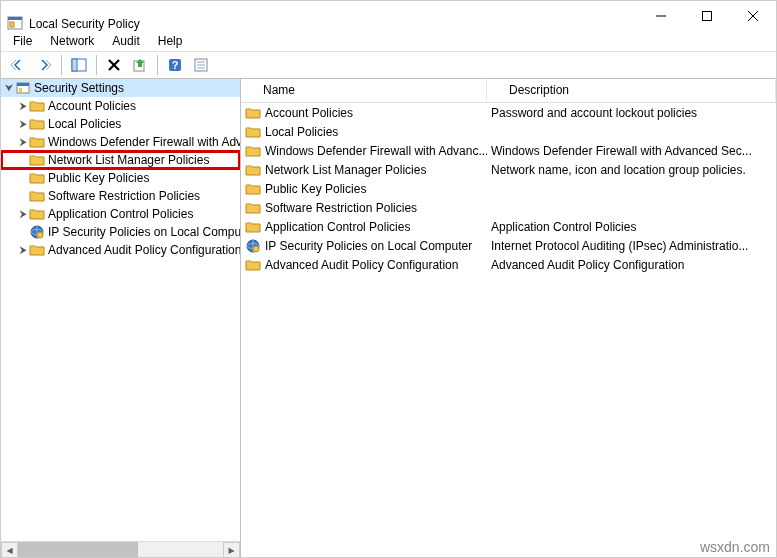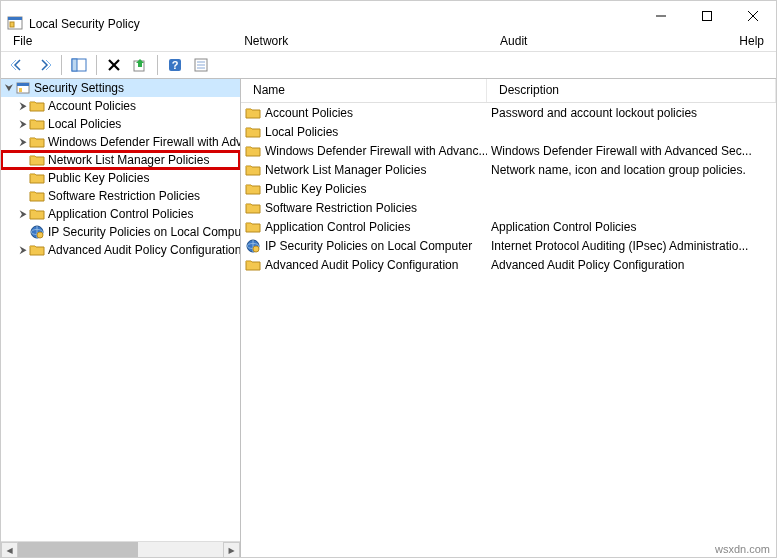--- a/index.html
+++ b/index.html
@@ -4,21 +4,21 @@
   <style>
     * { box-sizing: border-box; margin: 0; padding: 0; }
     body { font-family: "Segoe UI", Tahoma, sans-serif; font-size: 12px; background: #fff; width: 777px; height: 558px; overflow: hidden; border: 1px solid #ccc; position: relative; }
     
     .titlebar { height: 30px; display: flex; align-items: flex-end; padding: 0 0 0 6px; font-size: 12px; color: #000; }
     .titlebar .appicon { width: 16px; height: 16px; margin-right: 6px; flex-shrink: 0; }
     .titlebar .title { flex: 1; }
     .win-controls { display: flex; height: 100%; }
     .win-btn { width: 46px; height: 100%; display: flex; align-items: center; justify-content: center; color: #000; cursor: default; }
     
-    .menubar { height: 20px; display: flex; align-items: center; padding: 0 4px; gap: 2px; justify-content: space-between; }
+    .menubar { height: 20px; display: flex; align-items: center; padding: 0 4px; gap: 2px; }
     .menu-item { padding: 2px 8px; cursor: default; }
     
     .toolbar { height: 28px; border-top: 1px solid #e0e0e0; border-bottom: 1px solid #c0c0c0; display: flex; align-items: center; padding: 0 4px; gap: 0; background: #fff; }
     .tool-btn { width: 24px; height: 24px; display: flex; align-items: center; justify-content: center; border: 1px solid transparent; cursor: default; margin: 0 1px; }
     .tool-sep { width: 1px; height: 20px; background: #c0c0c0; margin: 0 4px; }
     
     .main { display: flex; height: calc(558px - 30px - 20px - 28px - 1px); position: relative; }
     
     .tree-pane { width: 240px; border-right: 1px solid #c0c0c0; overflow-x: auto; overflow-y: hidden; padding: 0; display: flex; flex-direction: column; }
     .tree-content { flex: 1; overflow: hidden; }
@@ -30,31 +30,31 @@
     .tree-row .label { white-space: nowrap; overflow: hidden; text-overflow: clip; }
     .tree-child .expander { margin-left: 14px; }
     
     .tree-scrollbar { height: 17px; background: #f0f0f0; border-top: 1px solid #ddd; display: flex; align-items: center; }
     .sb-btn { width: 17px; height: 17px; background: #f0f0f0; border: 1px solid #ccc; display: flex; align-items: center; justify-content: center; font-size: 8px; color: #606060; }
     .sb-track { flex: 1; position: relative; height: 17px; }
     .sb-thumb { position: absolute; left: 0; top: 0; height: 17px; width: 120px; background: #c2c2c2; }
     
     .list-pane { flex: 1; display: flex; flex-direction: column; }
     .list-header { height: 24px; display: flex; border-bottom: 1px solid #e0e0e0; }
-    .list-header .col { padding: 4px 12px; border-right: 1px solid #e8e8e8; cursor: default; }
+    .list-header .col { padding: 4px 22px; border-right: 1px solid #e8e8e8; cursor: default; }
     .col-name { width: 246px; flex-shrink: 0; }
     .col-desc { flex: 1; }
     .list-body { flex: 1; overflow: hidden; }
     .list-row { height: 19px; display: flex; align-items: center; cursor: default; }
     .list-row .cell { padding: 0 4px; white-space: nowrap; overflow: hidden; text-overflow: ellipsis; }
     .list-row .cell.name { width: 246px; flex-shrink: 0; display: flex; align-items: center; gap: 4px; }
     .list-row .cell.desc { flex: 1; }
     .list-row .item-icon { width: 16px; height: 16px; flex-shrink: 0; }
     
-    .watermark { position: absolute; bottom: 2px; right: 6px; font-size: 11px; color: #888; }
+    .watermark { position: absolute; bottom: 2px; right: 6px; font-size: 14px; color: #888; }
   </style>
 </head>
 <body>
 
 <div class="titlebar">
   <svg class="appicon" viewBox="0 0 16 16">
     <rect x="1" y="2" width="14" height="12" fill="#fff" stroke="#888" stroke-width="1"></rect>
     <rect x="1" y="2" width="14" height="3" fill="#3a76c4"></rect>
     <rect x="3" y="7" width="4" height="5" fill="#f3c74f" stroke="#b78a1f"></rect>
   </svg>

